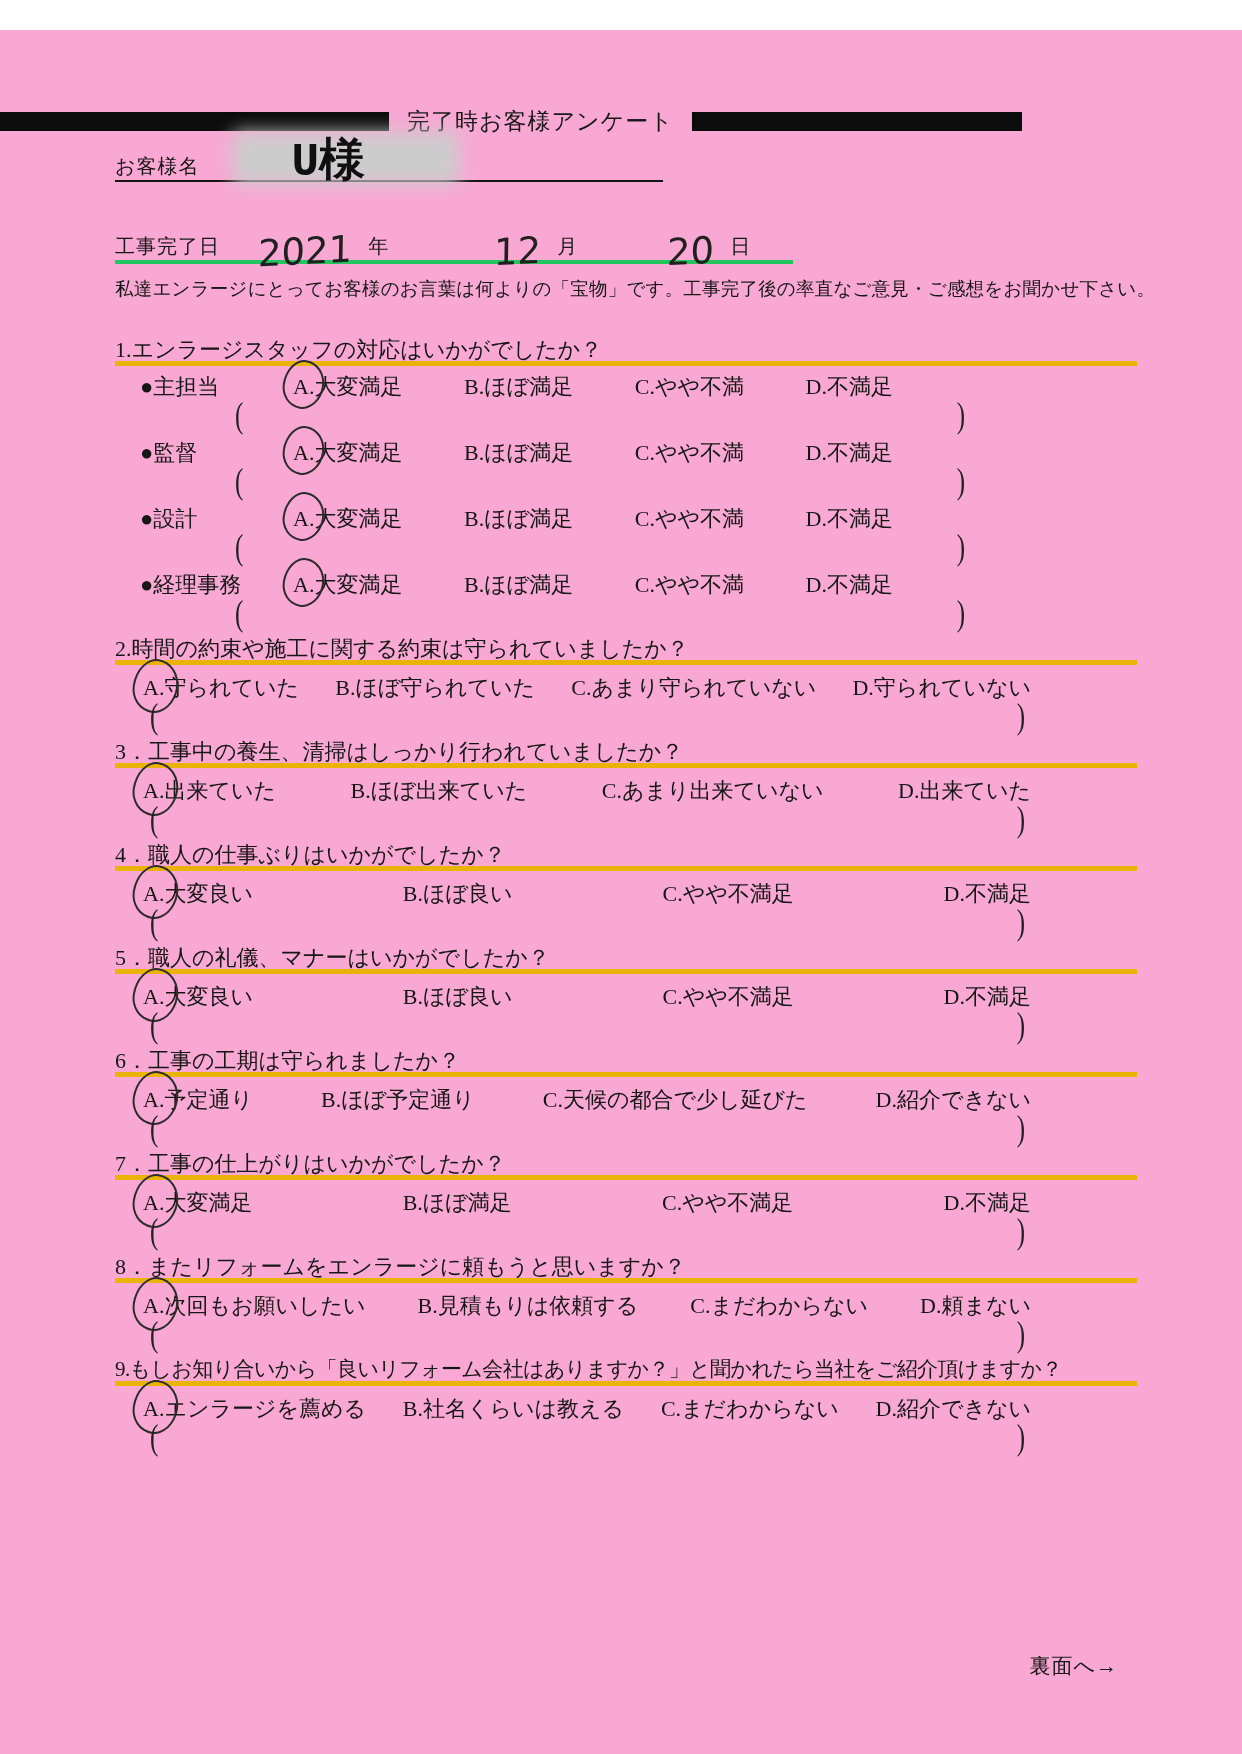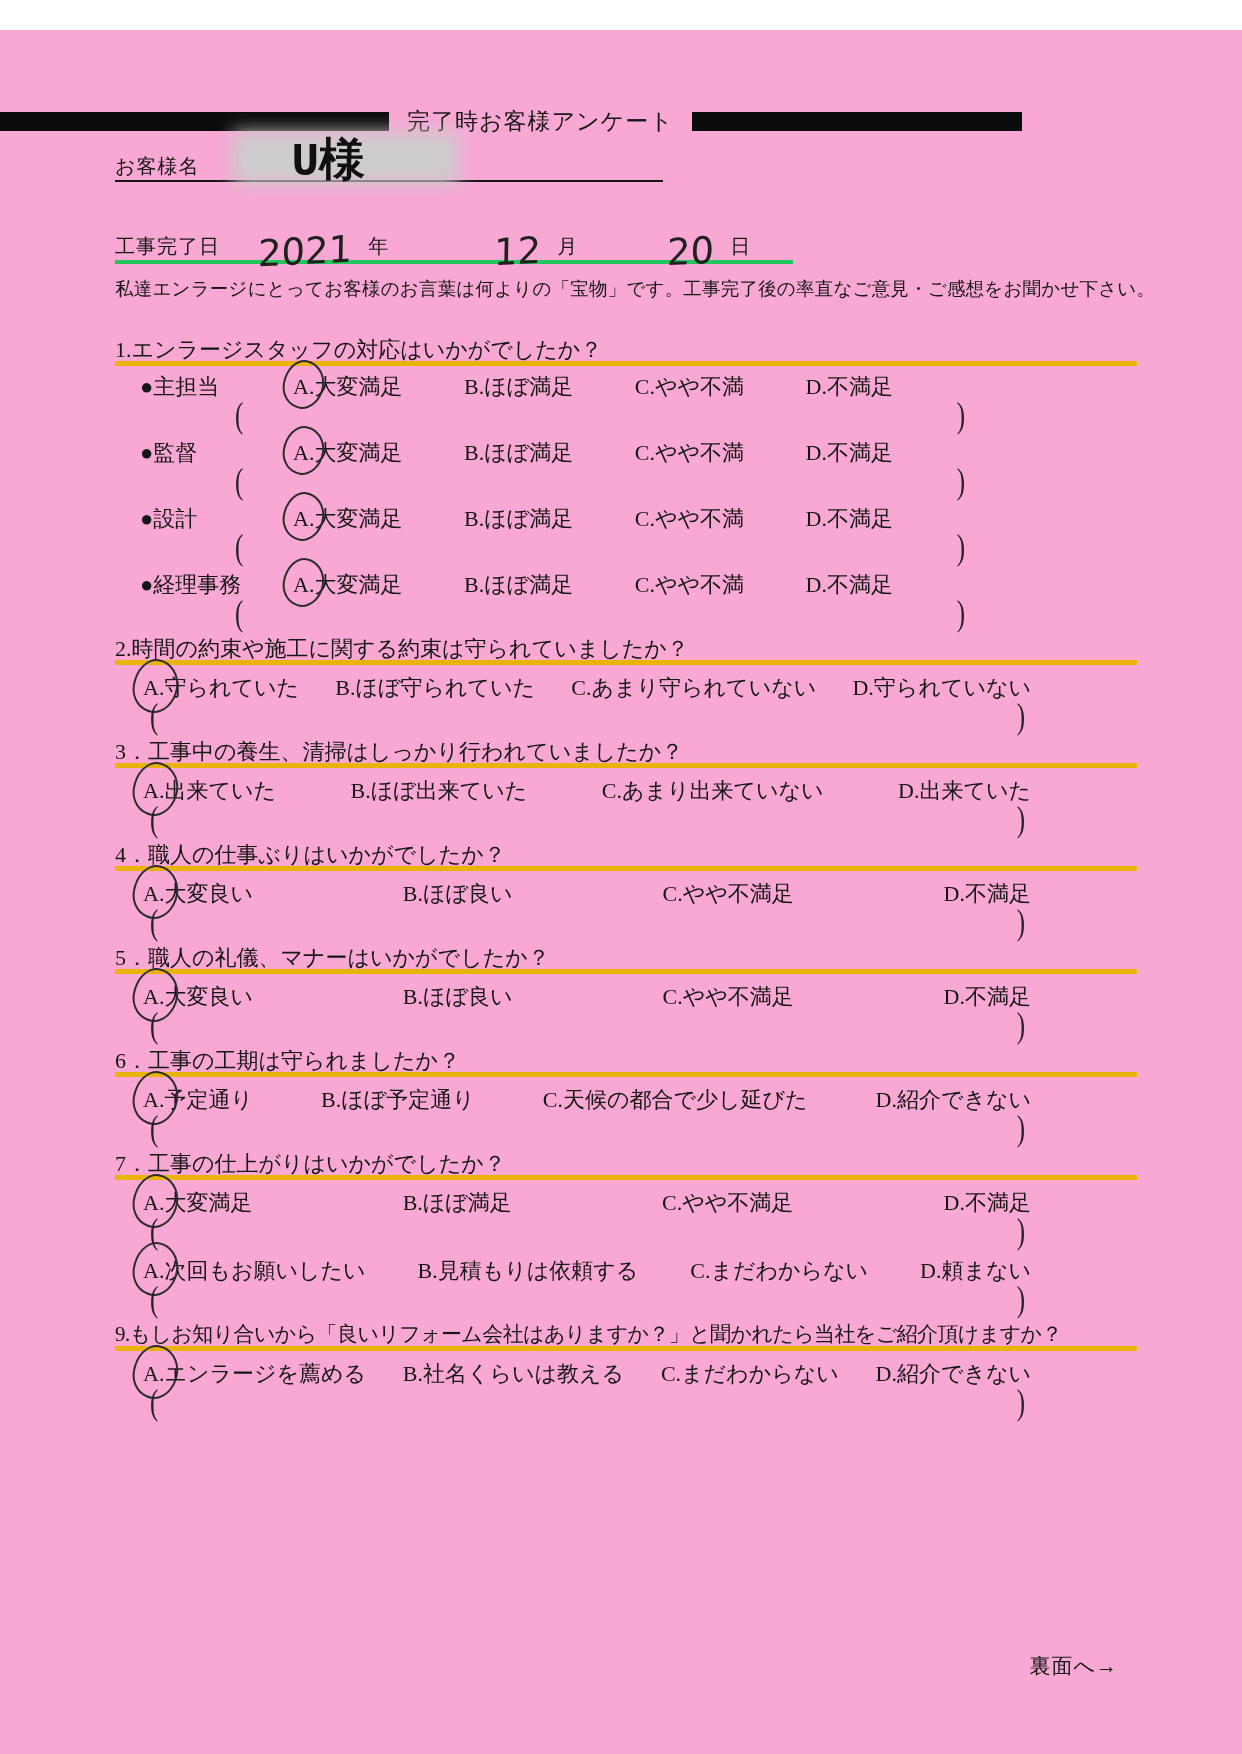--- a/index.html
+++ b/index.html
@@ -282,20 +282,21 @@
           <span class="opt"><span>C.やや不満足</span></span>
           <span class="opt"><span>D.不満足</span></span>
         </div>
         <div class="comment-row">
           <span class="paren">(</span>
           <span class="paren">)</span>
         </div>
       </section>
 
       <section class="question">
+        <div class="q-title">8．またリフォームをエンラージに頼もうと思いますか？</div>
         <div class="opt-row std-opts">
           <span class="opt sel"><i class="circle-mark"></i><span>A.次回もお願いしたい</span></span>
           <span class="opt"><span>B.見積もりは依頼する</span></span>
           <span class="opt"><span>C.まだわからない</span></span>
           <span class="opt"><span>D.頼まない</span></span>
         </div>
         <div class="comment-row">
           <span class="paren">(</span>
           <span class="paren">)</span>
         </div>

